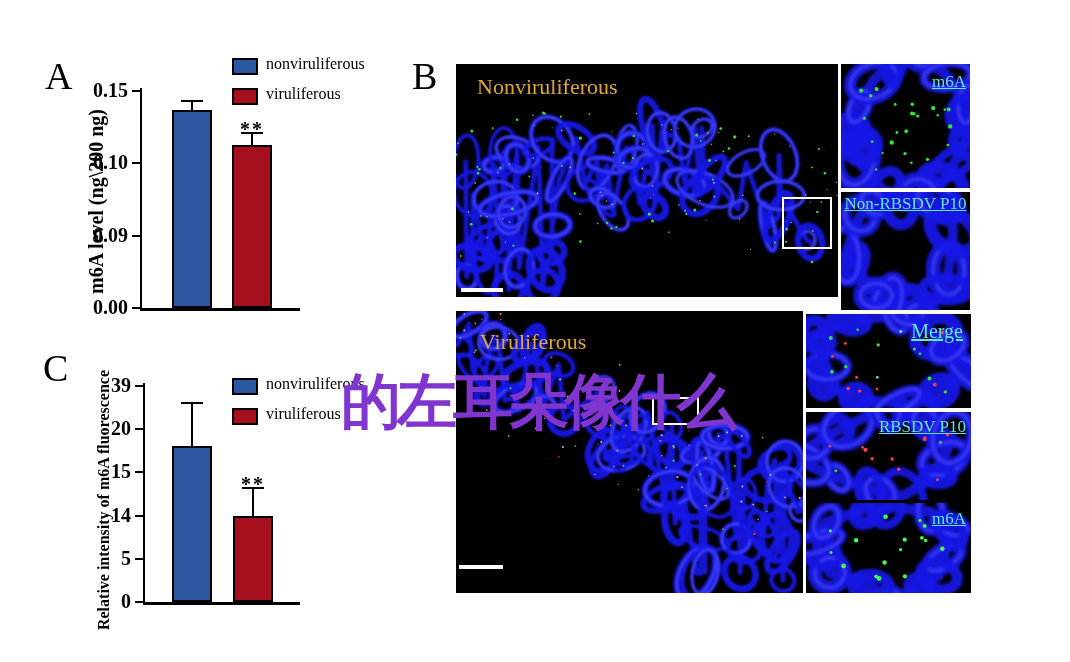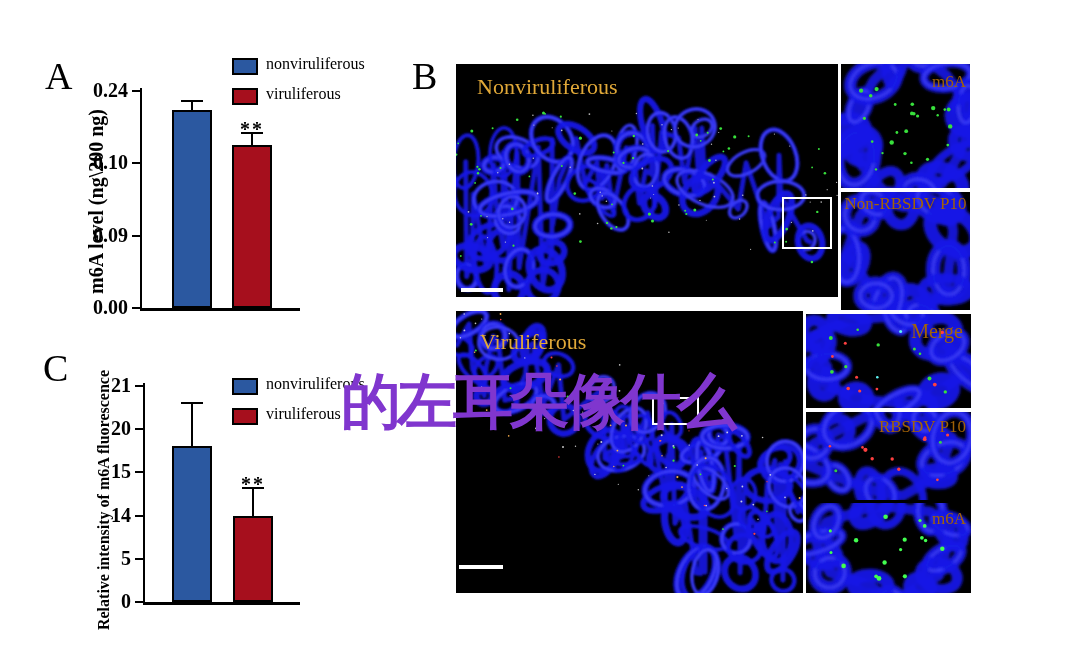--- a/index.html
+++ b/index.html
@@ -5,21 +5,21 @@
   html,body{margin:0;padding:0;background:#fff;}
   #page{position:relative;width:1070px;height:662px;background:#ffffff;overflow:hidden;
         font-family:"Liberation Serif", serif;}
   .layer{position:absolute;left:0;top:0;right:0;bottom:0;}
   .pletter{position:absolute;font-family:"Liberation Serif",serif;font-size:38px;color:#000;}
   .micro{position:absolute;background:#000;overflow:hidden;}
   .micro svg{position:absolute;left:0;top:0;}
   .micro-title{position:absolute;z-index:5;font-family:"Liberation Serif",serif;
                font-size:22px;color:#E0A838;white-space:nowrap;}
   .micro-label{position:absolute;z-index:5;font-family:"Liberation Serif",serif;
-               font-size:17px;color:#a16207;white-space:nowrap;}
+               font-size:17px;color:#5eead4;white-space:nowrap;text-decoration:underline;}
   .inset-box{position:absolute;z-index:4;border:2px solid #ffffff;background:transparent;}
   .scale-bar{position:absolute;z-index:4;background:#ffffff;}
   .wm{position:absolute;z-index:40;font-family:"DejaVu Sans",sans-serif;font-weight:900;
       font-size:60px;line-height:62px;color:#8036CE;white-space:nowrap;}
   .chart-el{position:absolute;}
 </style>
 </head>
 <body>
 
 <div id="page">
@@ -31,21 +31,21 @@
   <div id="chartA" class="layer">
       <div class="chart-el" style="left: 140px; top: 88px; width: 2px; height: 222px; background: rgb(0, 0, 0);"></div>
       <div class="chart-el" style="left: 140px; top: 308px; width: 160px; height: 3px; background: rgb(0, 0, 0);"></div>
       <div class="chart-el" style="left: 132px; top: 307px; width: 10px; height: 2px; background: rgb(0, 0, 0);"></div>
       <div class="chart-el" style="left: 70px; top: 296px; width: 58px; text-align: right; font: bold 20px &quot;Liberation Serif&quot;, serif; color: rgb(0, 0, 0);">0.00</div>
       <div class="chart-el" style="left: 132px; top: 234.667px; width: 10px; height: 2px; background: rgb(0, 0, 0);"></div>
       <div class="chart-el" style="left: 70px; top: 223.667px; width: 58px; text-align: right; font: bold 20px &quot;Liberation Serif&quot;, serif; color: rgb(0, 0, 0);">0.09</div>
       <div class="chart-el" style="left: 132px; top: 162.333px; width: 10px; height: 2px; background: rgb(0, 0, 0);"></div>
       <div class="chart-el" style="left: 70px; top: 151.333px; width: 58px; text-align: right; font: bold 20px &quot;Liberation Serif&quot;, serif; color: rgb(0, 0, 0);">0.10</div>
       <div class="chart-el" style="left: 132px; top: 90px; width: 10px; height: 2px; background: rgb(0, 0, 0);"></div>
-      <div class="chart-el" style="left: 70px; top: 79px; width: 58px; text-align: right; font: bold 20px &quot;Liberation Serif&quot;, serif; color: rgb(0, 0, 0);">0.24</div>
+      <div class="chart-el" style="left: 70px; top: 79px; width: 58px; text-align: right; font: bold 20px &quot;Liberation Serif&quot;, serif; color: rgb(0, 0, 0);">0.15</div>
       <div class="chart-el" style="left: 191px; top: 101.127px; width: 2px; height: 8.68px; background: rgb(0, 0, 0);"></div>
       <div class="chart-el" style="left: 181px; top: 100.127px; width: 22px; height: 2px; background: rgb(0, 0, 0);"></div>
       <div class="chart-el" style="left: 172px; top: 109.807px; width: 40px; height: 198.193px; background: rgb(43, 88, 160); border: 2px solid rgb(0, 0, 0); box-sizing: border-box;"></div>
       <div class="chart-el" style="left: 251px; top: 132.953px; width: 2px; height: 11.5733px; background: rgb(0, 0, 0);"></div>
       <div class="chart-el" style="left: 241px; top: 131.953px; width: 22px; height: 2px; background: rgb(0, 0, 0);"></div>
       <div class="chart-el" style="left: 232px; top: 144.527px; width: 40px; height: 163.473px; background: rgb(166, 15, 29); border: 2px solid rgb(0, 0, 0); box-sizing: border-box;"></div>
       <div class="chart-el" style="left: 230px; top: 117.953px; width: 44px; text-align: center; font: bold 20px &quot;Liberation Serif&quot;, serif; letter-spacing: 2px; color: rgb(0, 0, 0);">**</div>
       <div class="chart-el" style="left: -54px; top: 190px; width: 300px; text-align: center; font: bold 20px &quot;Liberation Serif&quot;, serif; transform: rotate(-90deg); color: rgb(0, 0, 0);">m6A level (ng\200 ng)</div>
       <div class="chart-el" style="left: 232px; top: 58px; width: 22px; height: 13px; background: rgb(43, 88, 160); border: 2px solid rgb(0, 0, 0); box-sizing: content-box;"></div>
       <div class="chart-el" style="left: 266px; top: 55px; font: 16px &quot;Liberation Serif&quot;, serif; color: rgb(0, 0, 0);">nonviruliferous</div>
@@ -59,21 +59,21 @@
       <div class="chart-el" style="left: 73px; top: 590px; width: 58px; text-align: right; font: bold 20px &quot;Liberation Serif&quot;, serif; color: rgb(0, 0, 0);">0</div>
       <div class="chart-el" style="left: 135px; top: 557.8px; width: 10px; height: 2px; background: rgb(0, 0, 0);"></div>
       <div class="chart-el" style="left: 73px; top: 546.8px; width: 58px; text-align: right; font: bold 20px &quot;Liberation Serif&quot;, serif; color: rgb(0, 0, 0);">5</div>
       <div class="chart-el" style="left: 135px; top: 514.6px; width: 10px; height: 2px; background: rgb(0, 0, 0);"></div>
       <div class="chart-el" style="left: 73px; top: 503.6px; width: 58px; text-align: right; font: bold 20px &quot;Liberation Serif&quot;, serif; color: rgb(0, 0, 0);">14</div>
       <div class="chart-el" style="left: 135px; top: 471.4px; width: 10px; height: 2px; background: rgb(0, 0, 0);"></div>
       <div class="chart-el" style="left: 73px; top: 460.4px; width: 58px; text-align: right; font: bold 20px &quot;Liberation Serif&quot;, serif; color: rgb(0, 0, 0);">15</div>
       <div class="chart-el" style="left: 135px; top: 428.2px; width: 10px; height: 2px; background: rgb(0, 0, 0);"></div>
       <div class="chart-el" style="left: 73px; top: 417.2px; width: 58px; text-align: right; font: bold 20px &quot;Liberation Serif&quot;, serif; color: rgb(0, 0, 0);">20</div>
       <div class="chart-el" style="left: 135px; top: 385px; width: 10px; height: 2px; background: rgb(0, 0, 0);"></div>
-      <div class="chart-el" style="left: 73px; top: 374px; width: 58px; text-align: right; font: bold 20px &quot;Liberation Serif&quot;, serif; color: rgb(0, 0, 0);">21</div>
+      <div class="chart-el" style="left: 73px; top: 374px; width: 58px; text-align: right; font: bold 20px &quot;Liberation Serif&quot;, serif; color: rgb(0, 0, 0);">39</div>
       <div class="chart-el" style="left: 191px; top: 403.28px; width: 2px; height: 43.2px; background: rgb(0, 0, 0);"></div>
       <div class="chart-el" style="left: 181px; top: 402.28px; width: 22px; height: 2px; background: rgb(0, 0, 0);"></div>
       <div class="chart-el" style="left: 172px; top: 446.48px; width: 40px; height: 155.52px; background: rgb(43, 88, 160); border: 2px solid rgb(0, 0, 0); box-sizing: border-box;"></div>
       <div class="chart-el" style="left: 252px; top: 487.952px; width: 2px; height: 27.648px; background: rgb(0, 0, 0);"></div>
       <div class="chart-el" style="left: 242px; top: 486.952px; width: 22px; height: 2px; background: rgb(0, 0, 0);"></div>
       <div class="chart-el" style="left: 233px; top: 515.6px; width: 40px; height: 86.4px; background: rgb(166, 15, 29); border: 2px solid rgb(0, 0, 0); box-sizing: border-box;"></div>
       <div class="chart-el" style="left: 231px; top: 472.952px; width: 44px; text-align: center; font: bold 20px &quot;Liberation Serif&quot;, serif; letter-spacing: 2px; color: rgb(0, 0, 0);">**</div>
       <div class="chart-el" style="left: -46px; top: 491px; width: 300px; text-align: center; font: bold 16px &quot;Liberation Serif&quot;, serif; transform: rotate(-90deg); color: rgb(0, 0, 0);">Relative intensity of m6A fluorescence</div>
       <div class="chart-el" style="left: 232px; top: 378px; width: 22px; height: 13px; background: rgb(43, 88, 160); border: 2px solid rgb(0, 0, 0); box-sizing: content-box;"></div>
       <div class="chart-el" style="left: 266px; top: 375px; font: 16px &quot;Liberation Serif&quot;, serif; color: rgb(0, 0, 0);">nonviruliferous</div>

